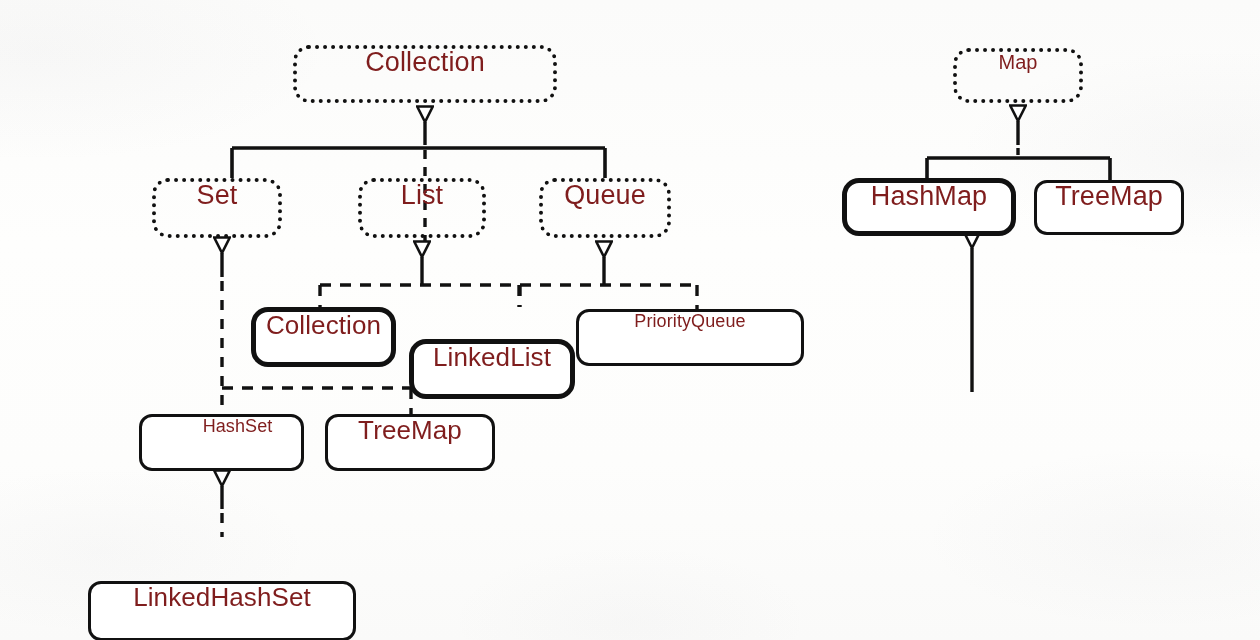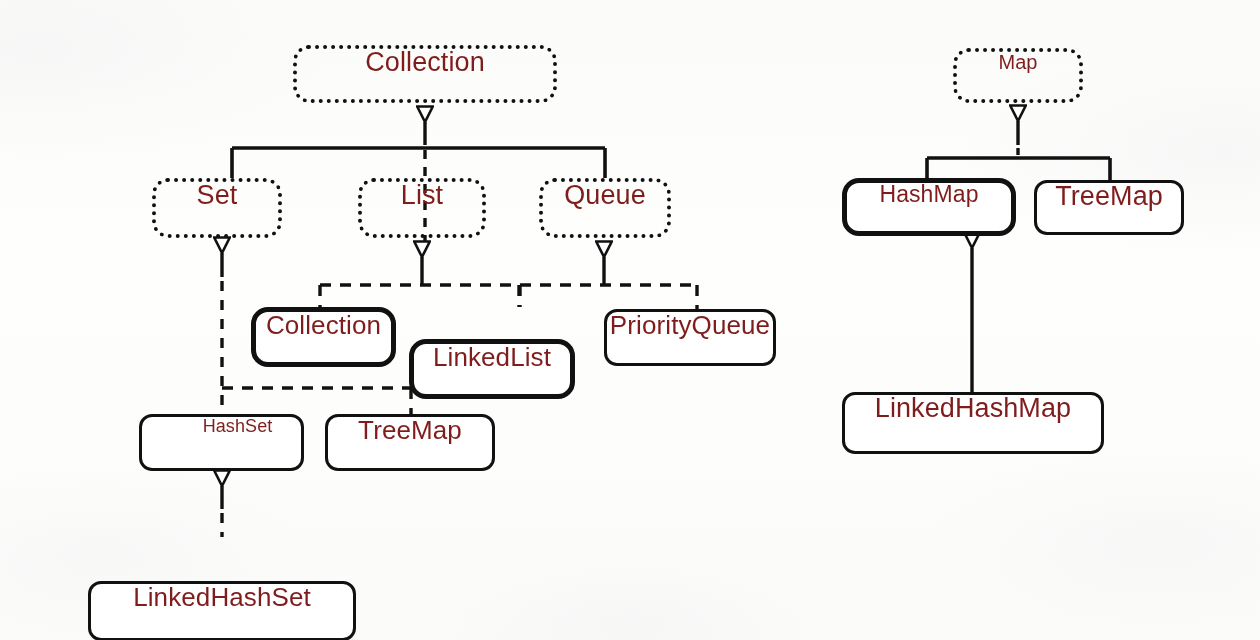--- a/index.html
+++ b/index.html
@@ -158,45 +158,42 @@
   </div>
 
   <div class="node cls bold" style="left:251px; top:307px; width:145px; height:60px; font-size:26px;">
     <span class="node-label">Collection</span>
   </div>
 
   <div class="node cls bold" style="left:409px; top:307px; width:166px; height:60px; font-size:26px;margin-top:32px;">
     <span class="node-label">LinkedList</span>
   </div>
 
-  <div class="node cls" style="left:604px; top:309px; width:172px; height:57px; font-size:26px;">
+  <div class="node cls" style="left:576px; top:309px; width:228px; height:57px; font-size:18px;">
     <span class="node-label">PriorityQueue</span>
   </div>
 
   <div class="node cls" style="left:139px; top:414px; width:165px; height:57px; font-size:18px;padding-left:32px;">
     <span class="node-label">HashSet</span>
   </div>
 
   <div class="node cls" style="left:325px; top:414px; width:170px; height:57px; font-size:26px;">
     <span class="node-label">TreeMap</span>
   </div>
 
   <div class="node cls" style="left:88px; top:537px; width:268px; height:60px; font-size:26px;margin-top:44px;">
     <span class="node-label">LinkedHashSet</span>
   </div>
 
   <div class="node iface" style="left:953px; top:48px; width:130px; height:55px; font-size:20px;">
     <span class="node-label">Map</span>
   </div>
 
-  <div class="node cls bold" style="left:842px; top:178px; width:174px; height:58px; font-size:23px;">
+  <div class="node cls bold" style="left:842px; top:178px; width:174px; height:58px; font-size:27px;">
     <span class="node-label">HashMap</span>
   </div>
 
   <div class="node cls" style="left:1034px; top:180px; width:150px; height:55px; font-size:27px;">
     <span class="node-label">TreeMap</span>
   </div>
 
-  <div class="node cls" style="left:842px; top:392px; width:262px; height:62px; font-size:27px;">
-    <span class="node-label">LinkedHashMap</span>
-  </div>
 
 </div>
 
 </body></html>

